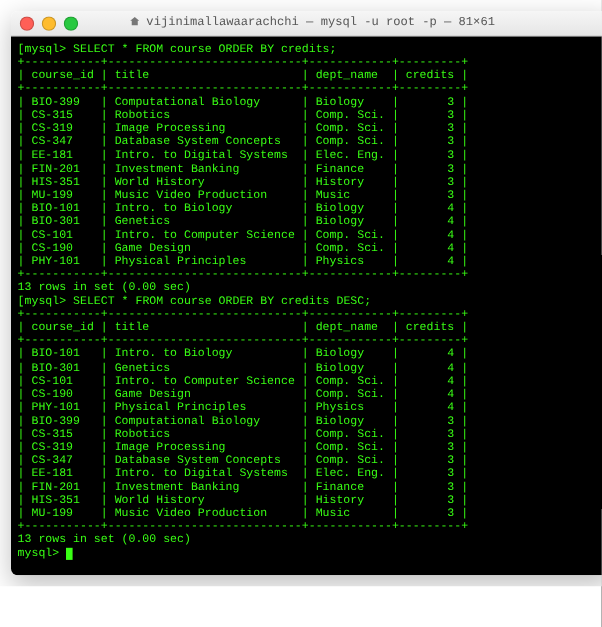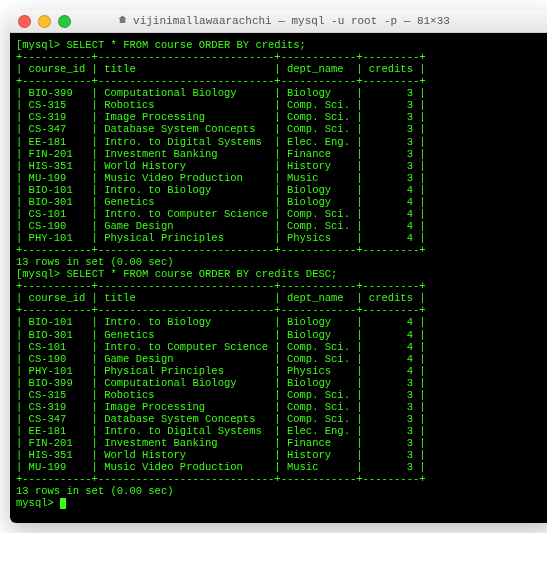--- a/index.html
+++ b/index.html
@@ -81,18 +81,18 @@
       <div class="dot red"></div>
       <div class="dot yellow"></div>
       <div class="dot green"></div>
     </div>
     <div class="title">
       <span class="home-icon">
         <svg viewBox="0 0 16 16">
             <path d="M8 2l6 5h-2v6H4V7H2l6-5z"></path>
           </svg>
       </span>
-      <span>vijinimallawaarachchi — mysql -u root -p — 81×33</span>
+      <span>vijinimallawaarachchi — mysql -u root -p — 81×61</span>
     </div>
   </div>
 
   <div class="term" id="term"><span class="prompt-line">[mysql&gt; <span>SELECT * FROM course ORDER BY credits;</span></span><span class="rowline">+-----------+----------------------------+------------+---------+</span><span class="rowline">| course_id | title                      | dept_name  | credits |</span><span class="rowline">+-----------+----------------------------+------------+---------+</span><span class="rowline">| BIO-399   | Computational Biology      | Biology    |       3 |</span><span class="rowline">| CS-315    | Robotics                   | Comp. Sci. |       3 |</span><span class="rowline">| CS-319    | Image Processing           | Comp. Sci. |       3 |</span><span class="rowline">| CS-347    | Database System Concepts   | Comp. Sci. |       3 |</span><span class="rowline">| EE-181    | Intro. to Digital Systems  | Elec. Eng. |       3 |</span><span class="rowline">| FIN-201   | Investment Banking         | Finance    |       3 |</span><span class="rowline">| HIS-351   | World History              | History    |       3 |</span><span class="rowline">| MU-199    | Music Video Production     | Music      |       3 |</span><span class="rowline">| BIO-101   | Intro. to Biology          | Biology    |       4 |</span><span class="rowline">| BIO-301   | Genetics                   | Biology    |       4 |</span><span class="rowline">| CS-101    | Intro. to Computer Science | Comp. Sci. |       4 |</span><span class="rowline">| CS-190    | Game Design                | Comp. Sci. |       4 |</span><span class="rowline">| PHY-101   | Physical Principles        | Physics    |       4 |</span><span class="rowline">+-----------+----------------------------+------------+---------+</span><span class="rowline">13 rows in set (0.00 sec)</span><span class="rowline"></span><span class="prompt-line">[mysql&gt; <span>SELECT * FROM course ORDER BY credits DESC;</span></span><span class="rowline">+-----------+----------------------------+------------+---------+</span><span class="rowline">| course_id | title                      | dept_name  | credits |</span><span class="rowline">+-----------+----------------------------+------------+---------+</span><span class="rowline">| BIO-101   | Intro. to Biology          | Biology    |       4 |</span><span class="rowline">| BIO-301   | Genetics                   | Biology    |       4 |</span><span class="rowline">| CS-101    | Intro. to Computer Science | Comp. Sci. |       4 |</span><span class="rowline">| CS-190    | Game Design                | Comp. Sci. |       4 |</span><span class="rowline">| PHY-101   | Physical Principles        | Physics    |       4 |</span><span class="rowline">| BIO-399   | Computational Biology      | Biology    |       3 |</span><span class="rowline">| CS-315    | Robotics                   | Comp. Sci. |       3 |</span><span class="rowline">| CS-319    | Image Processing           | Comp. Sci. |       3 |</span><span class="rowline">| CS-347    | Database System Concepts   | Comp. Sci. |       3 |</span><span class="rowline">| EE-181    | Intro. to Digital Systems  | Elec. Eng. |       3 |</span><span class="rowline">| FIN-201   | Investment Banking         | Finance    |       3 |</span><span class="rowline">| HIS-351   | World History              | History    |       3 |</span><span class="rowline">| MU-199    | Music Video Production     | Music      |       3 |</span><span class="rowline">+-----------+----------------------------+------------+---------+</span><span class="rowline">13 rows in set (0.00 sec)</span><span class="rowline"></span><span class="prompt-line">mysql&gt; <span class="cursor"></span></span></div>
 </div>
 
 </body></html>

